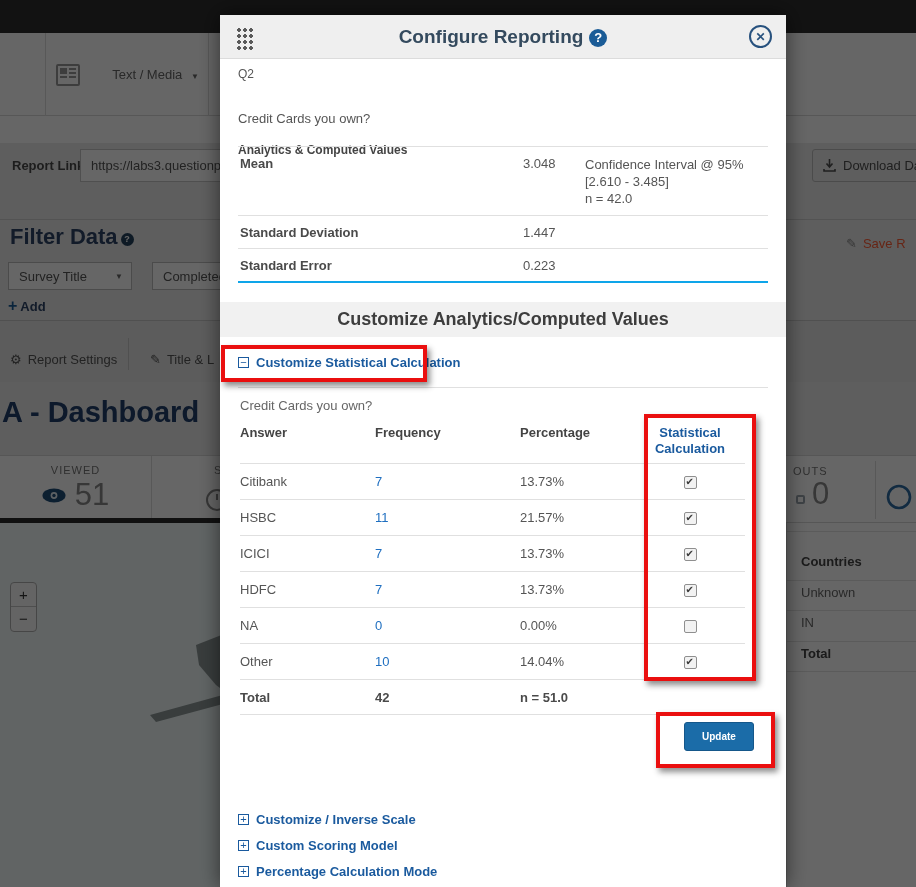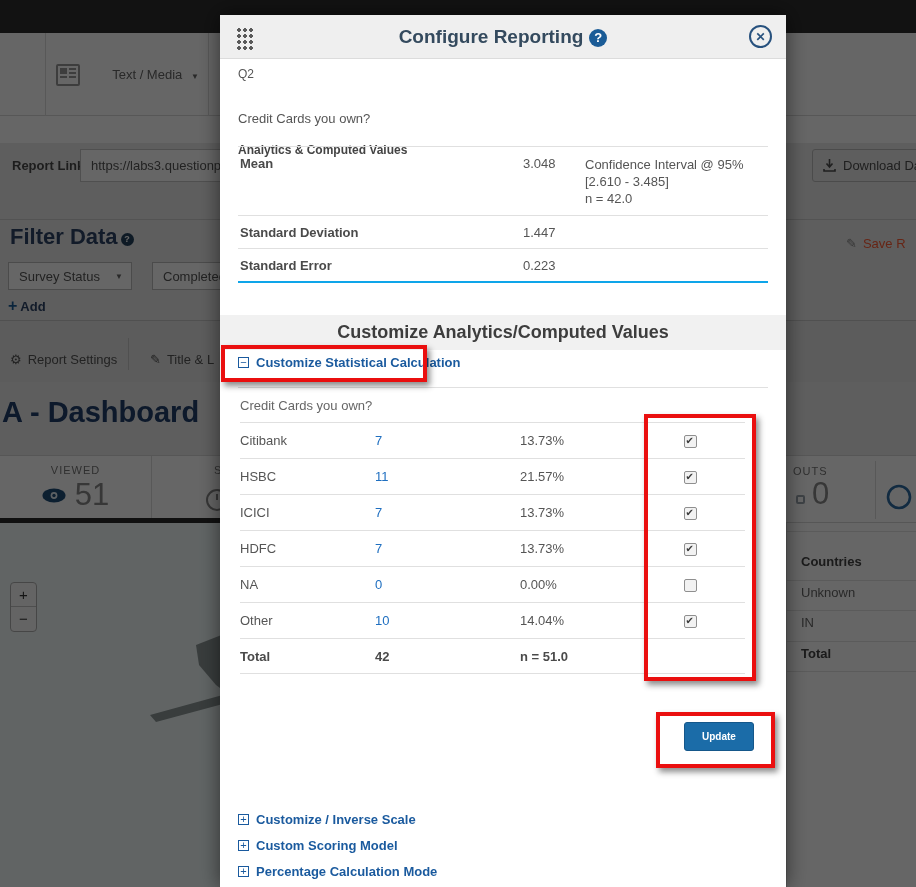--- a/index.html
+++ b/index.html
@@ -80,21 +80,21 @@
   .m-q2 { position:absolute; left:18px; top:52px; font-size:12px; color:#555; }
   .m-qtext { position:absolute; left:18px; top:96px; font-size:13px; color:#555; }
   .m-aheading { position:absolute; left:18px; top:128px; font-size:12px; font-weight:bold; color:#444; }
   .m-atable { position:absolute; left:18px; top:131px; width:530px; }
   .a-row { display:flex; border-top:1px solid #e0e0e0; padding:9px 0 8px 2px; font-size:13px; color:#555; }
   .a-row:last-child { border-bottom:2px solid #0ea5e9; }
   .a-label { width:283px; font-weight:bold; color:#4a4a4a; }
   .a-val { width:62px; }
   .a-note { flex:1; line-height:17px; }
 
-  .m-band { position:absolute; left:0; top:287px; width:566px; height:35px; background:#f1f1f1; text-align:center; font-size:18px; font-weight:bold; color:#3d3d3d; line-height:35px;margin-top:13px; }
+  .m-band { position:absolute; left:0; top:287px; width:566px; height:35px; background:#f1f1f1; text-align:center; font-size:18px; font-weight:bold; color:#3d3d3d; line-height:35px; }
 
   .sec-link { font-size:13px; font-weight:bold; color:#1a5a9e; display:flex; align-items:center; gap:7px; }
   .xbox { display:inline-block; width:11px; height:11px; border:1px solid #1a5a9e; font-size:11px; line-height:9px; text-align:center; color:#1a5a9e; background:#fff; font-weight:normal; }
   .m-csc { position:absolute; left:18px; top:340px; }
   .m-hr2 { position:absolute; left:18px; top:372px; width:530px; height:1px; background:#e0e0e0; }
   .m-qtext2 { position:absolute; left:20px; top:383px; font-size:13px; color:#666; }
 
   .m-table { position:absolute; left:20px; top:407px; width:505px; font-size:13px; color:#555; }
   .t-hrow { display:flex; padding:3px 0 6px 0; font-weight:bold; color:#444; }
   .t-row { display:flex; align-items:center; height:36px; border-top:1px solid #e0e0e0; }
@@ -154,21 +154,21 @@
   <div class="hr-main"></div>
   <div class="save-link">
     <span class="pencil">✎</span>
     <span>Save R</span>
   </div>
 
   <div class="filter-heading">
     <span>Filter Data</span><span class="mini-help">?</span>
   </div>
   <div class="select-box sel-1">
-    <span>Survey Status</span>
+    <span>Survey Title</span>
     <span class="caret">▼</span>
   </div>
   <div class="select-box sel-2">
     <span>Completed</span>
   </div>
   <div class="add-link">
     <span class="plus">+</span><span>Add</span>
   </div>
   <div class="hr-2"></div>
   <div class="tabband"></div>
@@ -289,20 +289,26 @@
   <div class="m-band">Customize Analytics/Computed Values</div>
 
   <div class="m-csc sec-link">
     <span class="xbox">−</span>
     <span>Customize Statistical Calculation</span>
   </div>
   <div class="m-hr2"></div>
   <div class="m-qtext2">Credit Cards you own?</div>
 
   <div class="m-table">
+    <div class="t-hrow">
+      <div class="col-a">Answer</div>
+      <div class="col-f">Frequency</div>
+      <div class="col-p">Percentage</div>
+      <div class="col-s">Statistical Calculation</div>
+    </div>
     <div class="t-row">
       <div class="col-a">Citibank</div>
       <div class="col-f"><span class="freq-link">7</span></div>
       <div class="col-p">13.73%</div>
       <div class="col-s"><span class="cb checked" id="cb0"></span></div>
     </div>
     <div class="t-row">
       <div class="col-a">HSBC</div>
       <div class="col-f"><span class="freq-link">11</span></div>
       <div class="col-p">21.57%</div>

